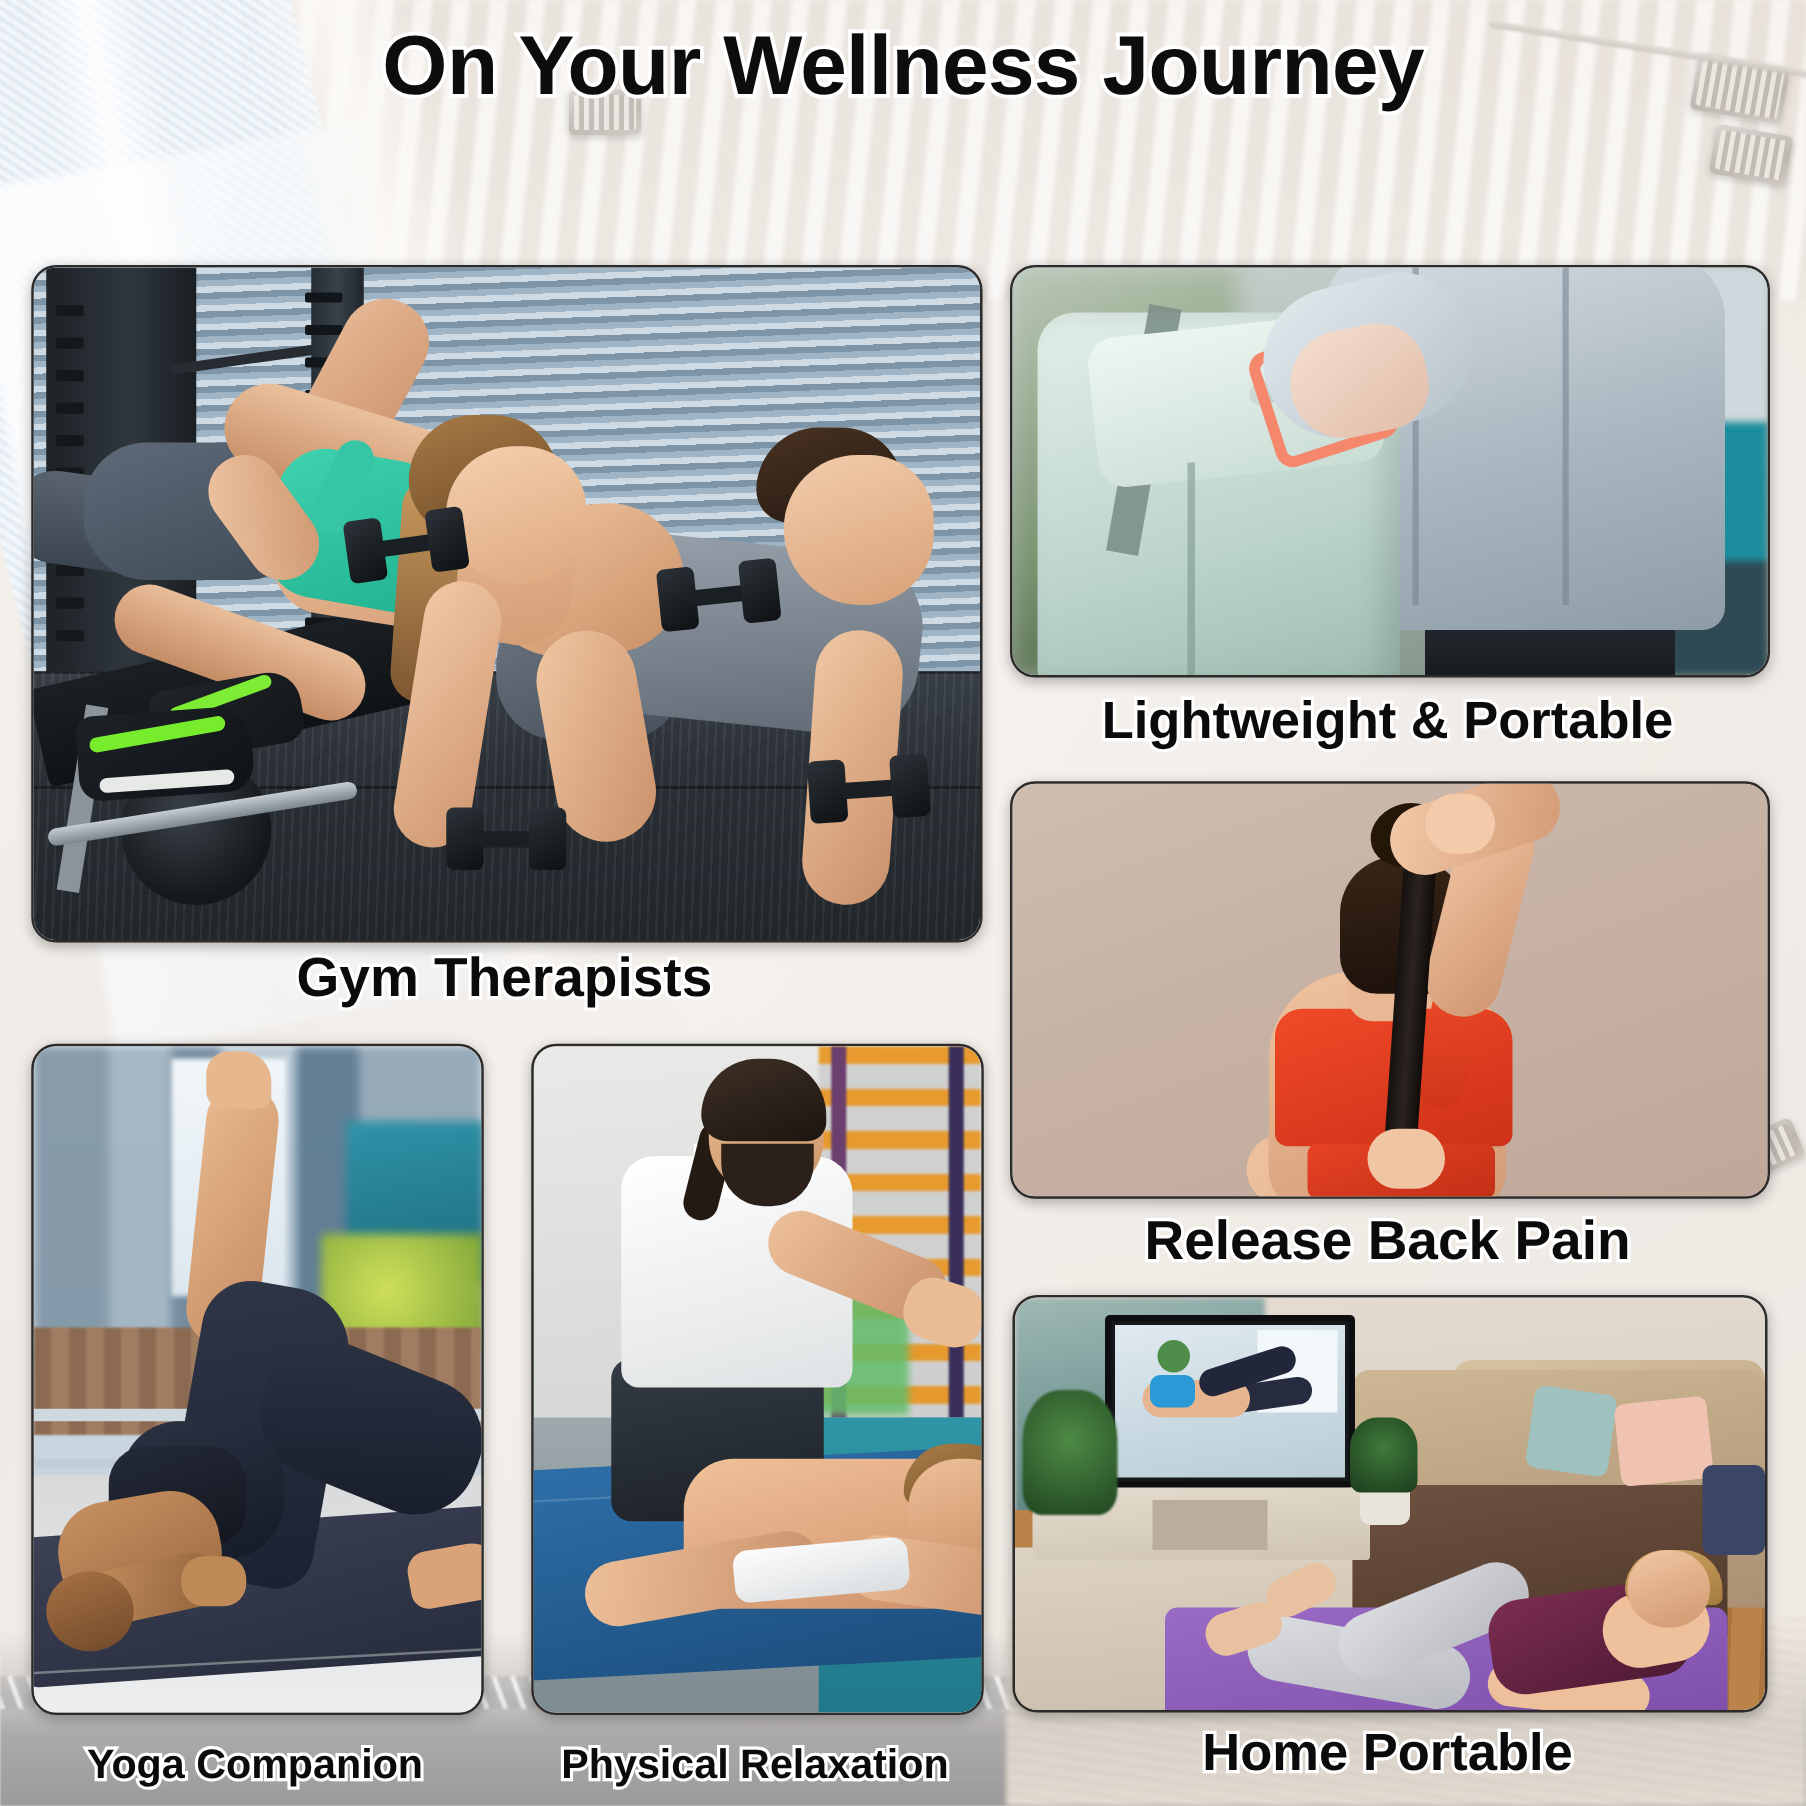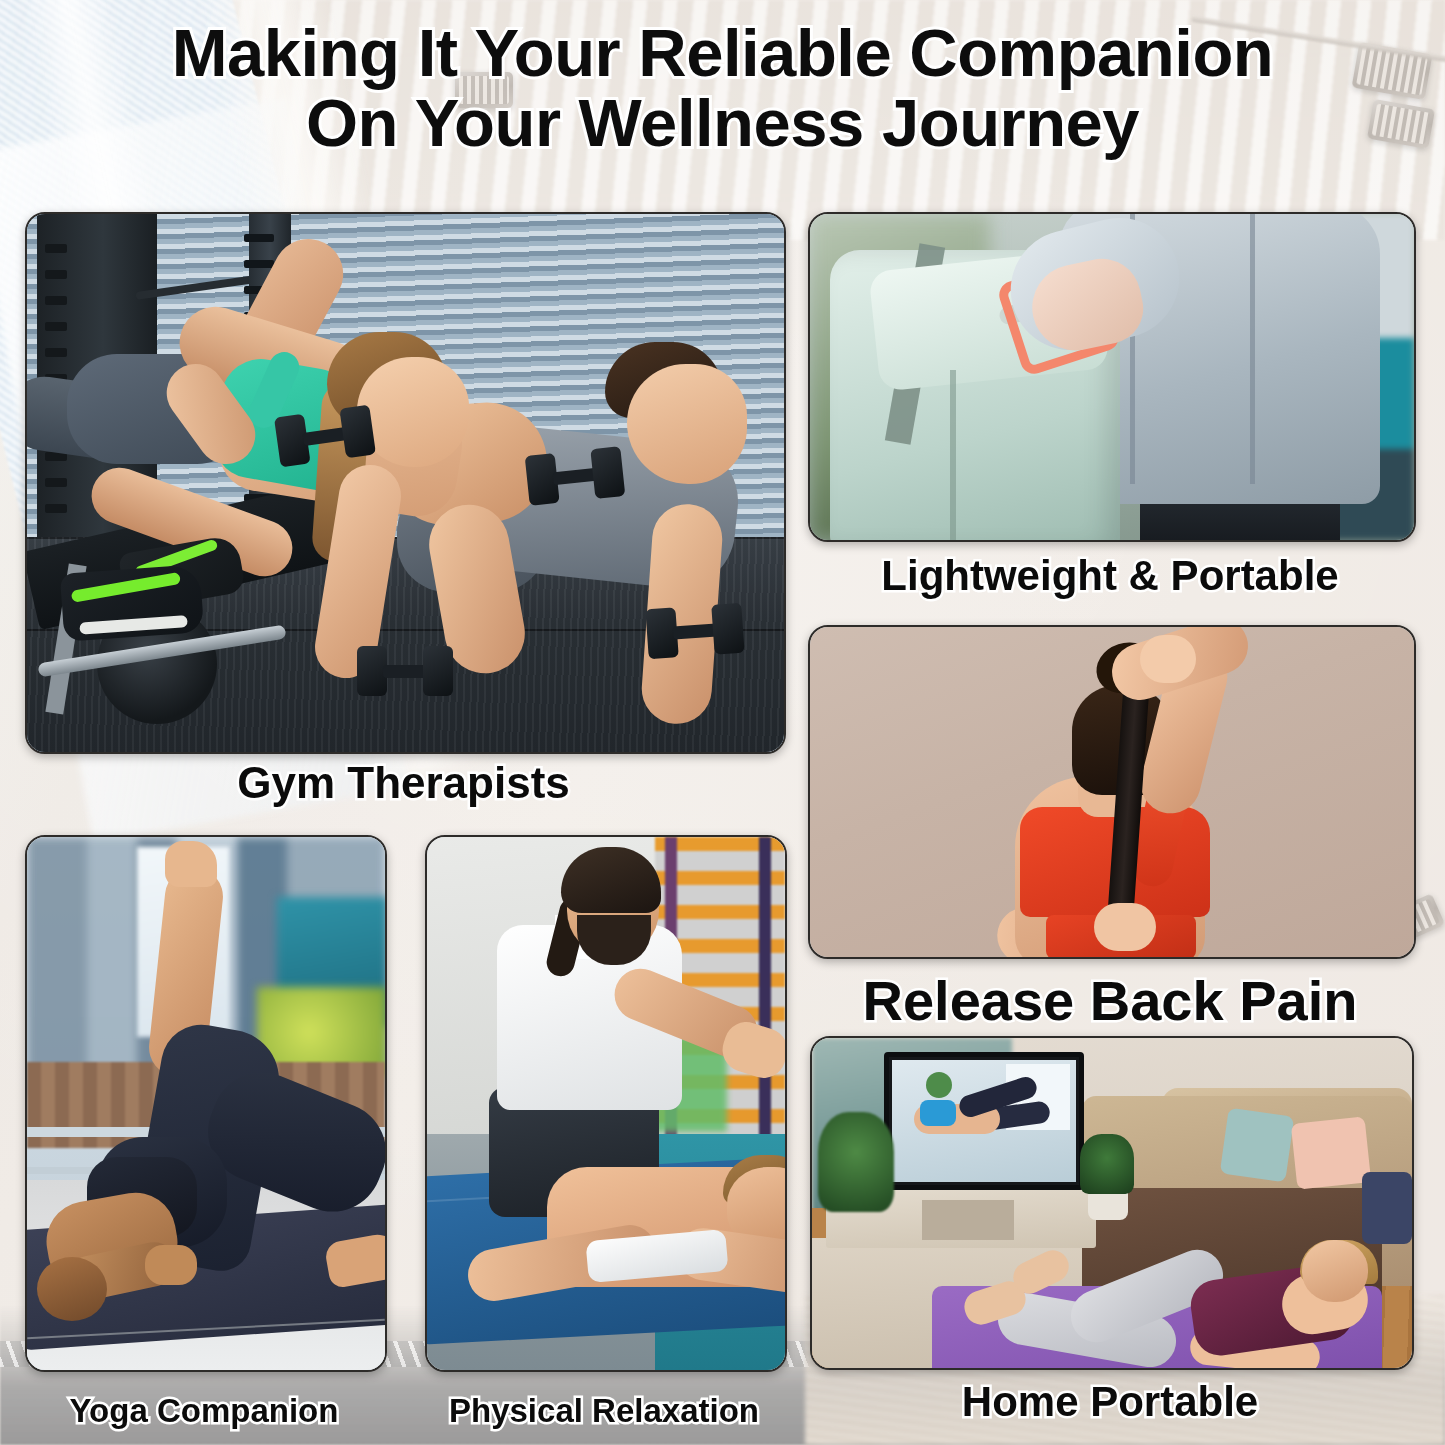--- a/index.html
+++ b/index.html
@@ -407,21 +407,21 @@
   .hw-torso{position:absolute;left:380px;bottom:20px;width:160px;height:76px;border-radius:26px;
     background:linear-gradient(160deg,#7c2d51,#4e1a33);transform:rotate(-8deg);}
   .hw-shoulder{position:absolute;left:470px;bottom:36px;width:86px;height:60px;border-radius:30px;background:#eec09b;transform:rotate(-10deg);}
   .hw-hwhead{position:absolute;left:490px;bottom:66px;width:66px;height:62px;border-radius:48%;background:linear-gradient(160deg,#f1c7a3,#d09870);}
   .hw-hwhair{position:absolute;left:488px;bottom:84px;width:78px;height:44px;border-radius:40px 40px 8px 16px;background:linear-gradient(160deg,#d2a766,#a47c3e);}
   .hw-arm{position:absolute;left:378px;bottom:-2px;width:130px;height:36px;border-radius:18px;background:#edbf9b;transform:rotate(6deg);}
 
   
   #cap-gym{left:25px;top:758px;width:757px;font-size:44px;}
   #cap-light{left:808px;top:552px;width:604px;font-size:42px;}
-  #cap-back{left:808px;top:968px;width:604px;font-size:56px;}
+  #cap-back{left:808px;top:968px;width:604px;font-size:44px;}
   #cap-home{left:810px;top:1378px;width:600px;font-size:42px;}
   #cap-yoga{left:25px;top:1392px;width:358px;font-size:33px;}
   #cap-pt{left:425px;top:1392px;width:358px;font-size:33px;}
 </style>
 </head>
 <body>
 
 <div id="bg">
   <div class="bg-base"></div>
   <div class="bg-ceiling"></div>
@@ -442,21 +442,20 @@
   <div class="bg-lamp" style="left:1400px;top:900px;width:40px;height:34px;transform:rotate(-24deg);">
       <i></i>
     </div>
   <div class="bg-bottom-band"></div>
   <div class="bg-bottom-hatch"></div>
   <div class="bg-bottom-right"></div>
   <div class="bg-veil"></div>
 </div>
 
 <div id="headline">
-  <div class="line">Making It Your Reliable Companion</div>
   <div class="line">On Your Wellness Journey</div>
 </div>
 
 <div class="panel" id="p-gym">
   <div class="ph">
     <div class="gym-wall"></div>
     <div class="rack">
       <i style="top:30px"></i>
         <i style="top:56px"></i>
         <i style="top:82px"></i>

